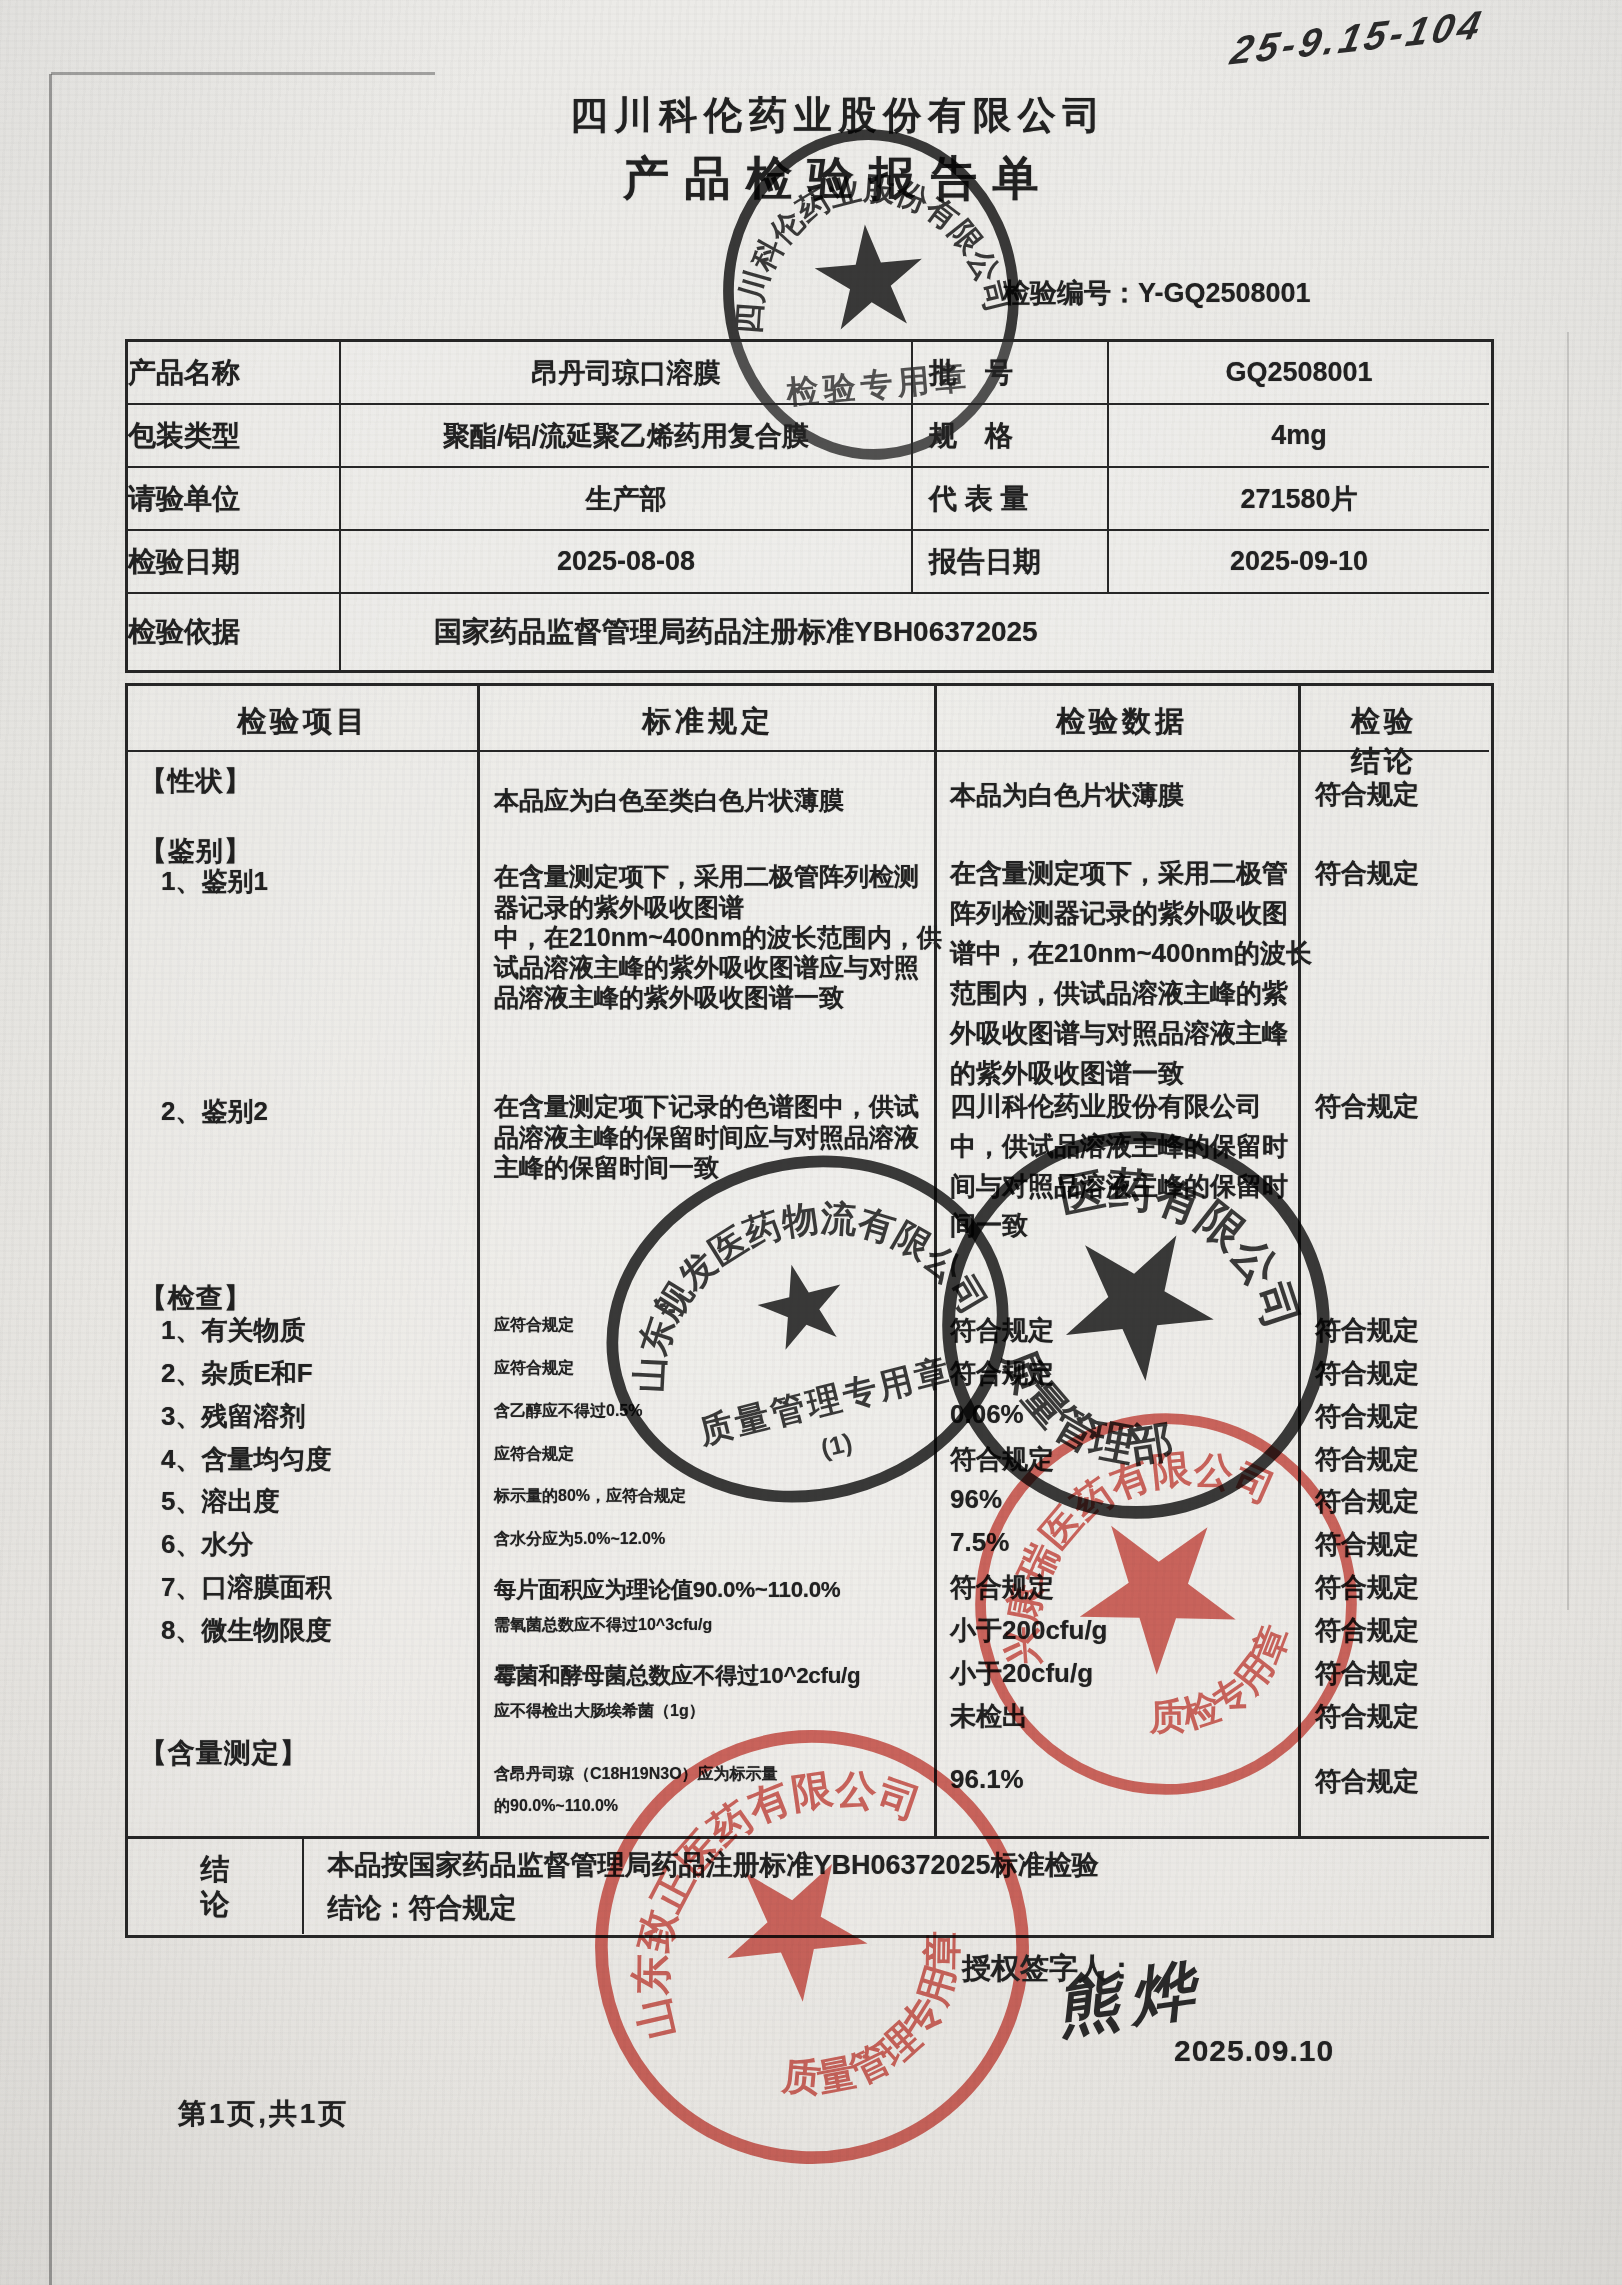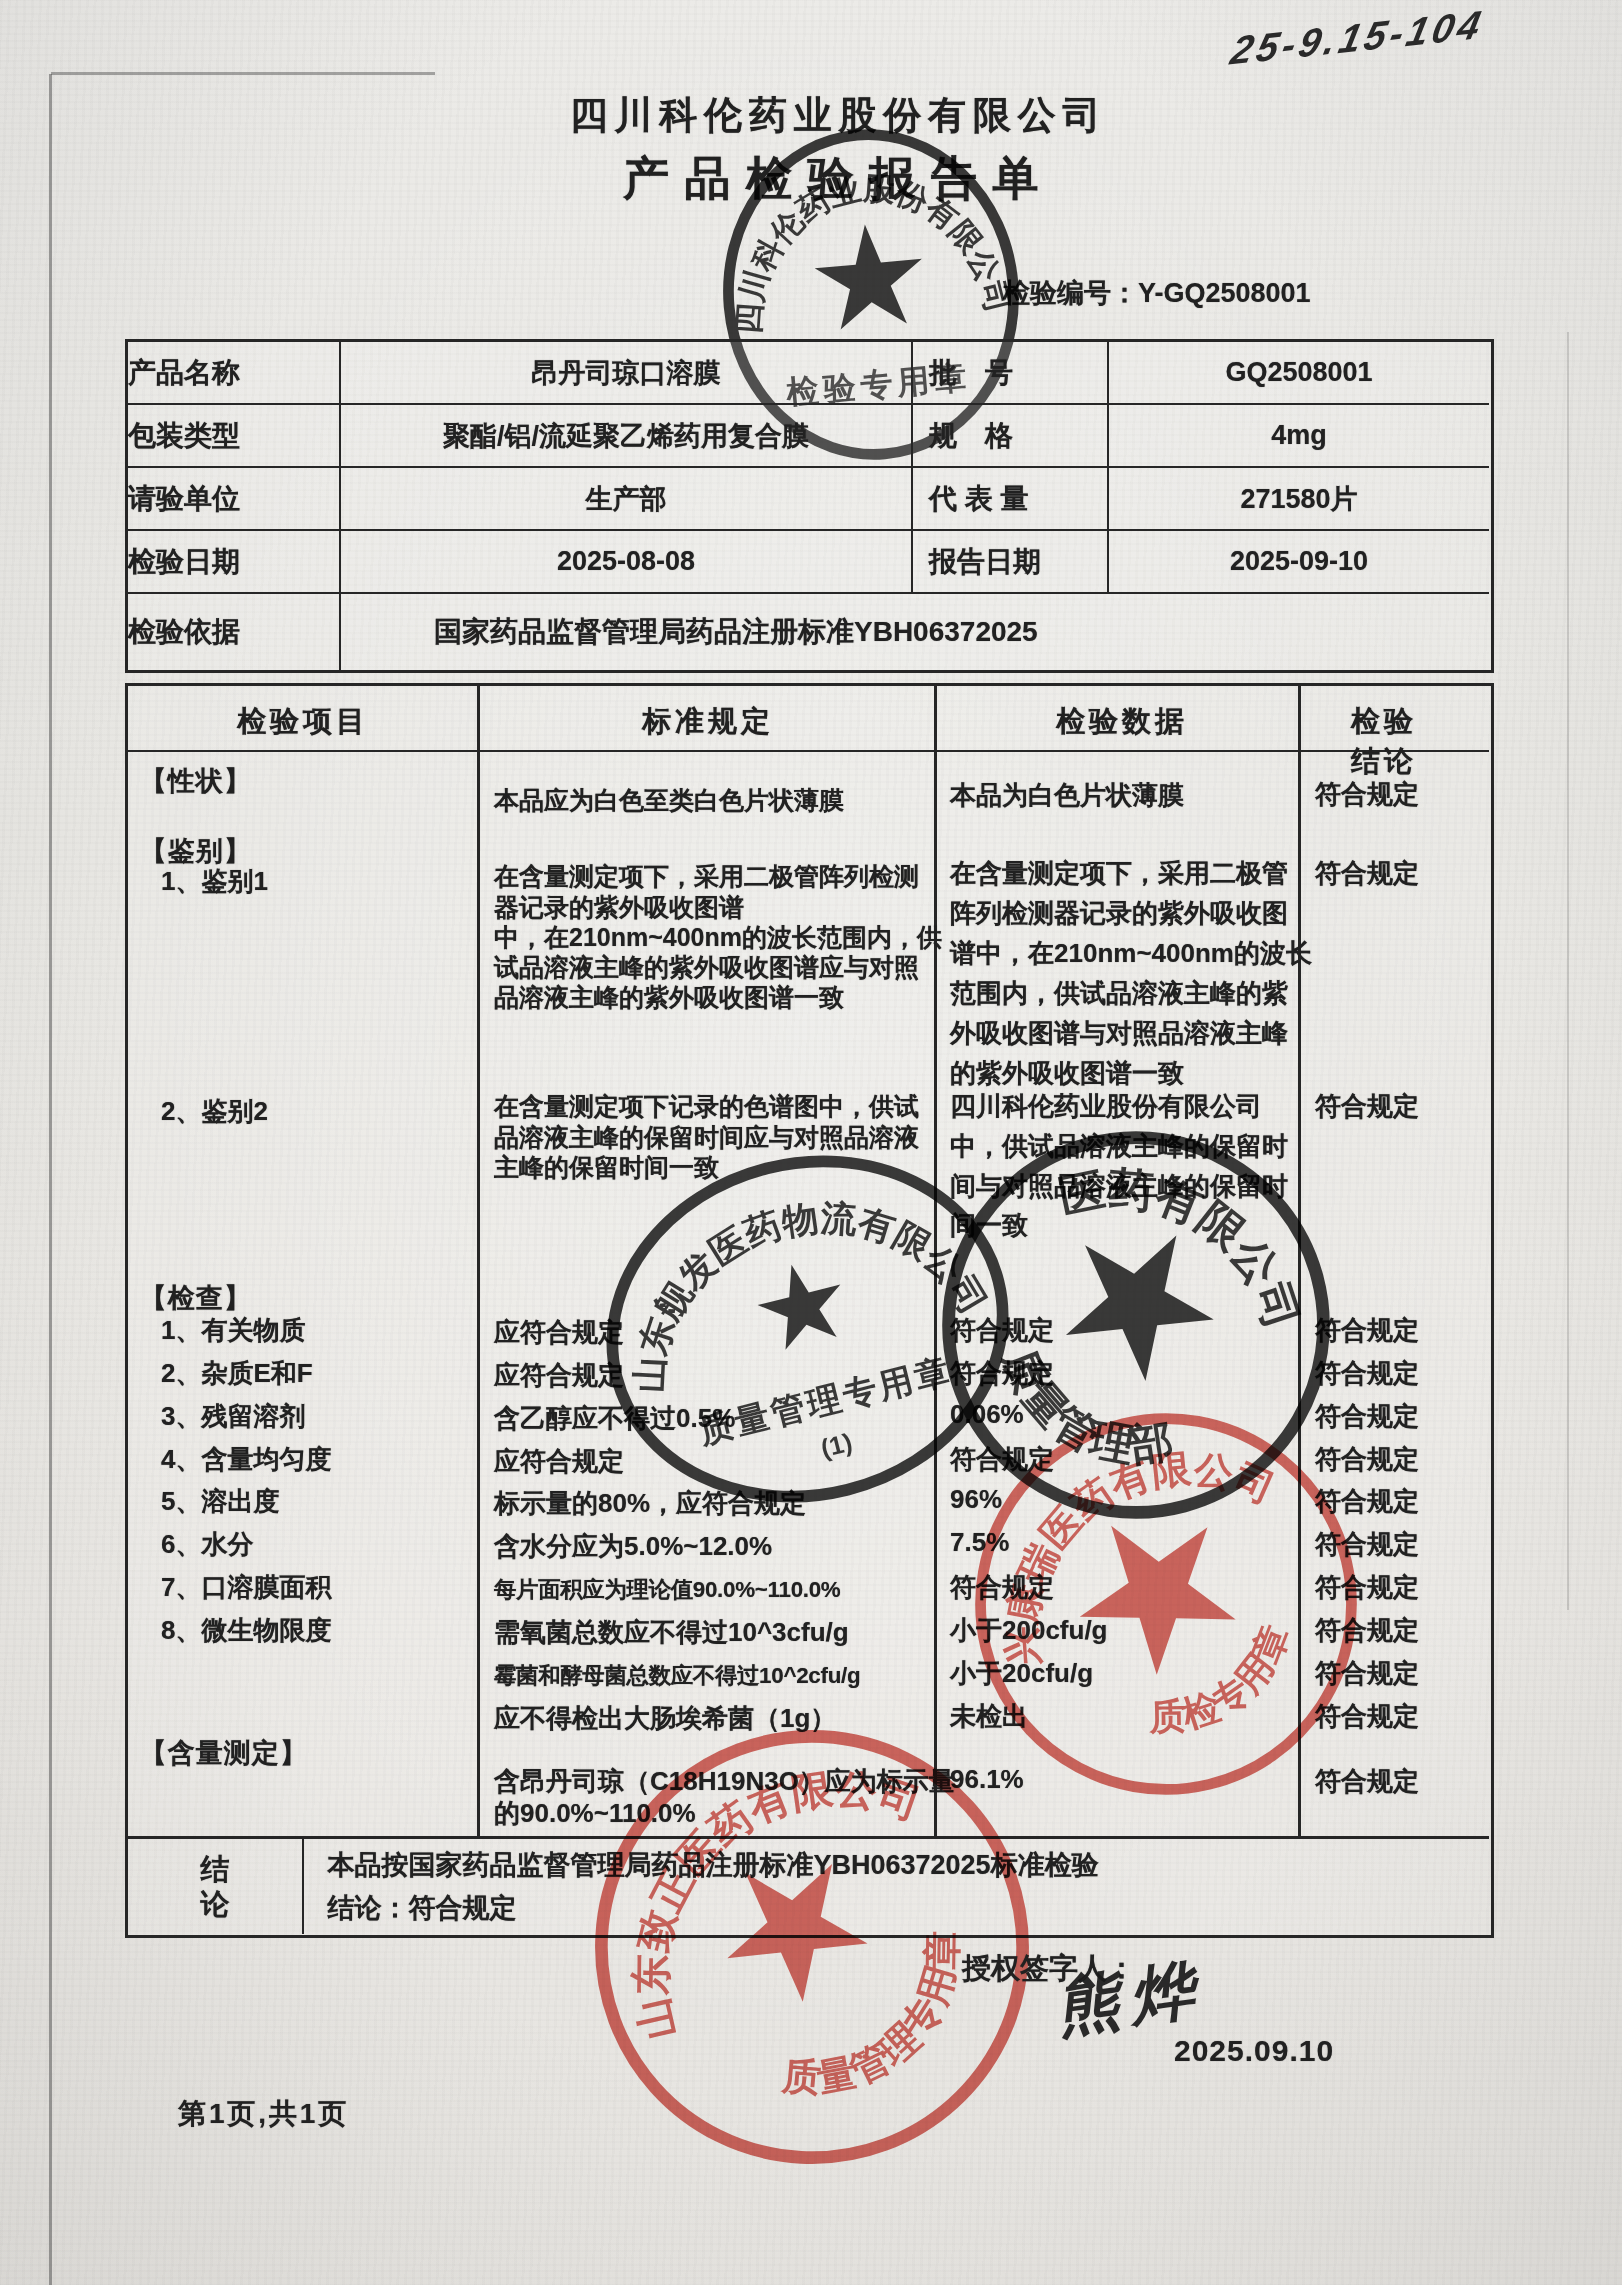--- a/index.html
+++ b/index.html
@@ -40,21 +40,21 @@
   
   .res-table{position:absolute;left:125px;top:683px;width:1369px;height:1255px;border:3.9px solid #262626;
       box-sizing:border-box;background:rgba(255,255,255,.10);text-decoration:underline;}
   .vline{position:absolute;width:2.9px;background:#262626;top:0;height:1150px;}
   .res-head{position:absolute;left:0;top:0;width:1361px;height:66px;border-bottom:2.9px solid #262626;box-sizing:border-box;}
   .rh{position:absolute;top:15.6px;transform:translateX(-50%);font-size:29px;letter-spacing:3.9px;}
   .res-body{position:absolute;left:0;top:69px;width:1361px;height:1081px;}
   .t{position:absolute;font-size:26px;font-weight:700;white-space:nowrap;text-shadow:0 0 1px rgba(25,25,25,.55);}
   .sec{font-size:27px;letter-spacing:1px;}
   .md{font-size:25px;}
-  .sm{font-size:26px;}
+  .sm{font-size:16px;}
   .xs{font-size:22.4px;letter-spacing:-0.3px;}
   .res-concl{position:absolute;left:0;top:1150px;width:1361px;height:98px;border-top:3.9px solid #262626;box-sizing:border-box;}
   .concl-lab{position:absolute;left:0;top:0;width:176px;height:100%;border-right:2.9px solid #262626;box-sizing:border-box;
       display:flex;align-items:center;justify-content:center;}
   .concl-lab span{display:block;width:33px;font-size:29px;line-height:35px;word-break:break-all;text-align:center;}
   .concl-body{position:absolute;left:178px;top:0;width:1180px;height:100%;display:flex;flex-direction:column;
       justify-content:center;gap:7.8px;padding-left:21.5px;box-sizing:border-box;}
   .concl-body div{font-size:27px;}
 
   .sig-label{top:1949px;left:962px;font-size:29px;}

